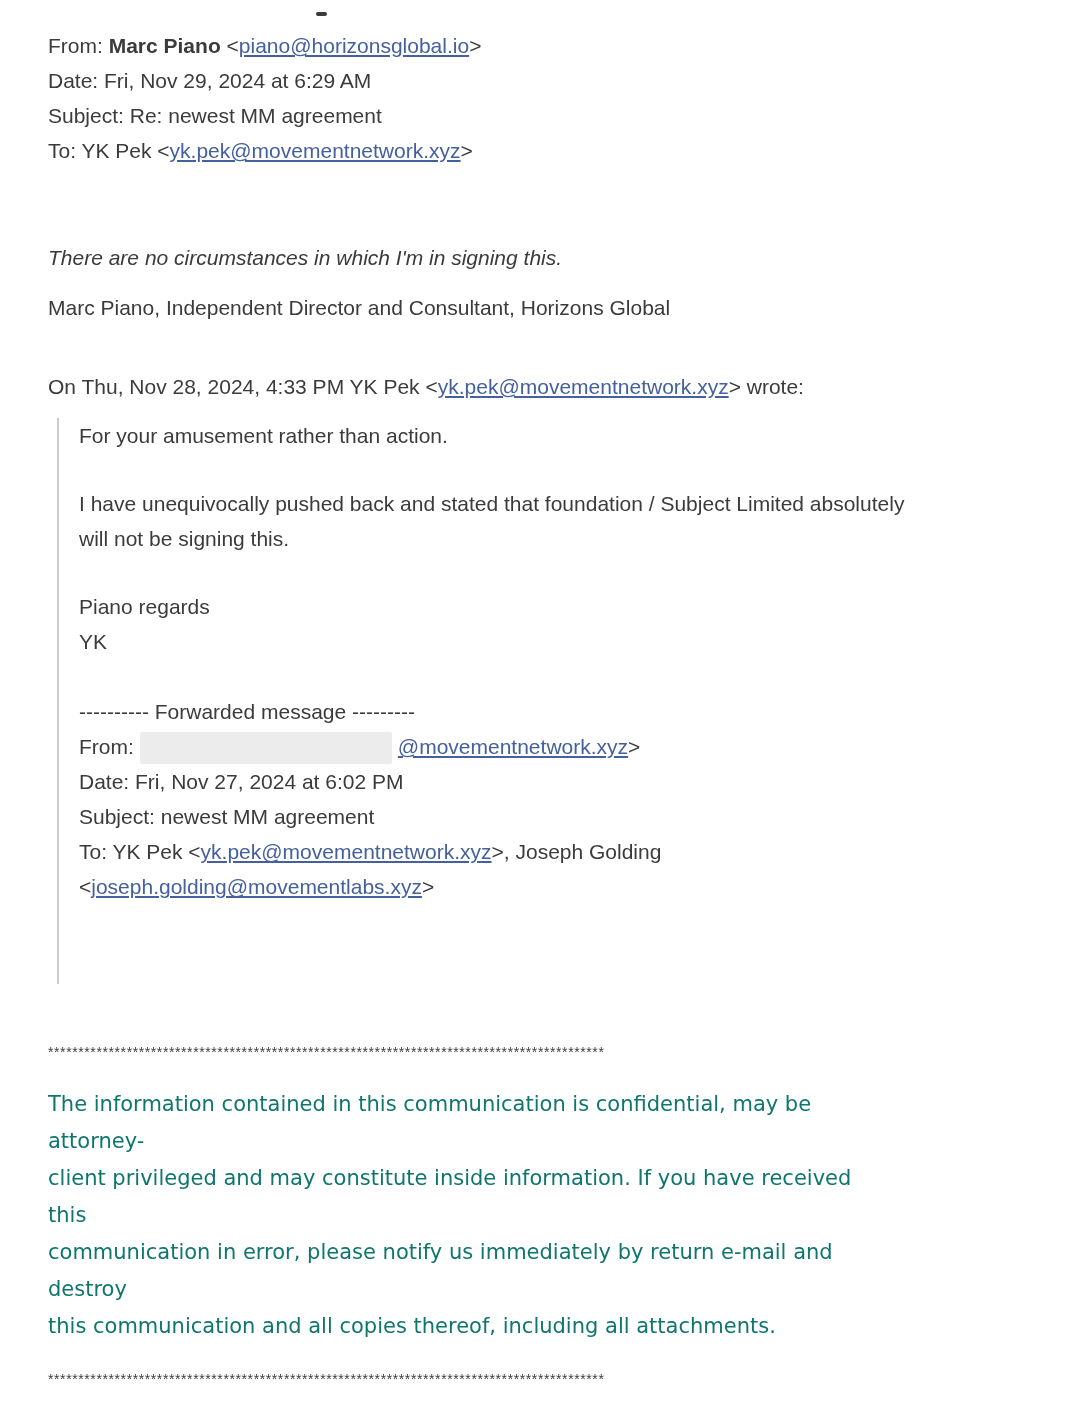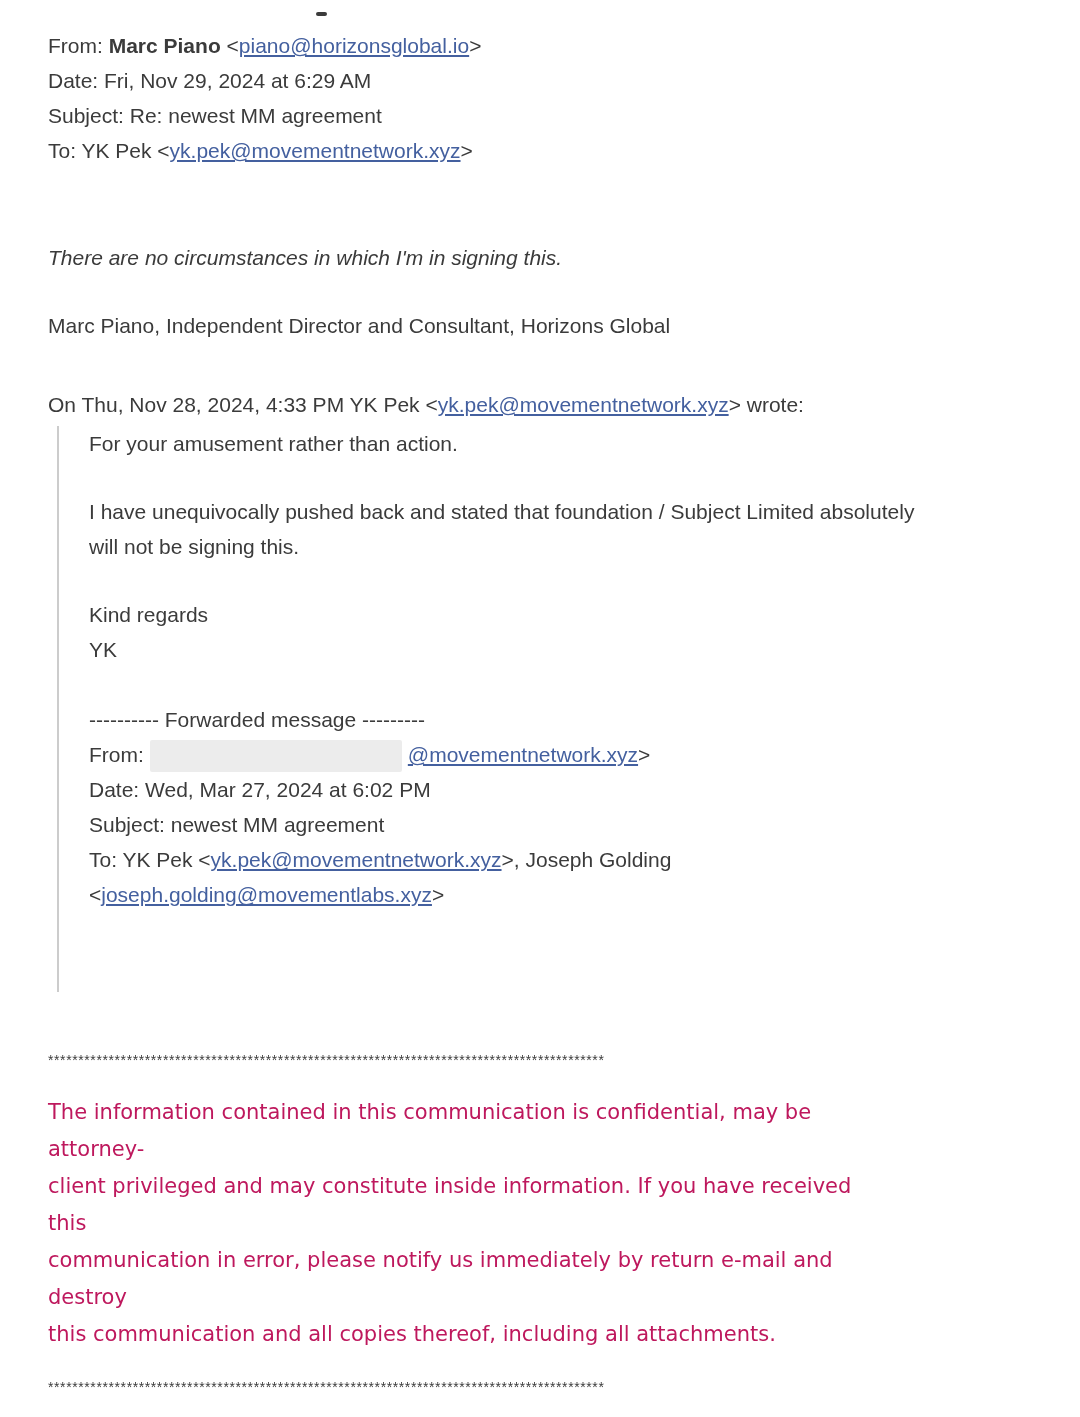--- a/index.html
+++ b/index.html
@@ -26,27 +26,27 @@
   .content { padding: 28px 48px 0 48px; }
   .line { line-height: 35px; }
   .hdr .line { white-space: nowrap; }
   .bold { font-weight: bold; }
   .link {
     color: #44609f;
     text-decoration: underline;
     cursor: pointer;
   }
   .statement { margin-top: 72px; line-height: 35px; font-style: italic; }
-  .signature { margin-top: 33px; line-height: 35px; }
+  .signature { margin-top: 15px; line-height: 35px; }
   .reply-header { margin-top: 44px; line-height: 35px; }
   .quote {
-    margin-top: 4px;
+    margin-top: 14px;
     margin-left: 9px;
     border-left: 2px solid #cccccc;
-    padding-left: 30px;
+    padding-left: 20px;
     padding-bottom: 80px;
     width: 952px;
   }
   .quote p, .quote .line { line-height: 35px; }
   .mt-blank { margin-top: 35px; }
   .mt-blank2 { margin-top: 33px; }
   .redaction-inline {
     display: inline-block;
     width: 80px;
     height: 30px;
@@ -71,21 +71,21 @@
     letter-spacing: 0.6px;
     color: #3b3b3b;
     white-space: nowrap;
   }
   .stars.bottom { margin-top: 26px; }
   .disclaimer {
     margin-top: 26px;
     font-family: "DejaVu Sans", sans-serif;
     font-size: 21px;
     line-height: 37px;
-    color: #be185d;
+    color: #0f766e;
   }
 </style>
 </head>
 <body>
 
 <div class="page">
 
   <div class="top-dash"></div>
 
   <div class="content">
@@ -104,28 +104,28 @@
     <div class="reply-header line"><span>On Thu, Nov 28, 2024, 4:33 PM YK Pek &lt;</span><span class="link">yk.pek@movementnetwork.xyz</span><span>&gt; wrote:</span></div>
 
     <div class="quote">
 
       <p>For your amusement rather than action.</p>
 
 
       <p class="mt-blank2 prelines">I have unequivocally pushed back and stated that foundation / Subject Limited absolutely
 will not be signing this.</p>
 
-      <div class="mt-blank2 line">Kind regards</div>
+      <div class="mt-blank2 line">Piano regards</div>
       <div class="line">YK</div>
 
       <div class="mt-blank line">---------- Forwarded message ---------</div>
 
       <div class="line"><span>From:</span><span class="redaction-from"></span><span class="link">@movementnetwork.xyz</span><span>&gt;</span></div>
 
-      <div class="line">Date: Wed, Mar 27, 2024 at 6:02 PM</div>
+      <div class="line">Date: Fri, Nov 27, 2024 at 6:02 PM</div>
       <div class="line">Subject: newest MM agreement</div>
 
       <div class="line"><span>To: YK Pek &lt;</span><span class="link">yk.pek@movementnetwork.xyz</span><span>&gt;, Joseph Golding</span><br><span>&lt;</span><span class="link">joseph.golding@movementlabs.xyz</span><span>&gt;</span></div>
 
     </div>
 
     <div class="stars">********************************************************************************************</div>
 
     <div class="disclaimer prelines">The information contained in this communication is confidential, may be attorney-
 client privileged and may constitute inside information. If you have received this

